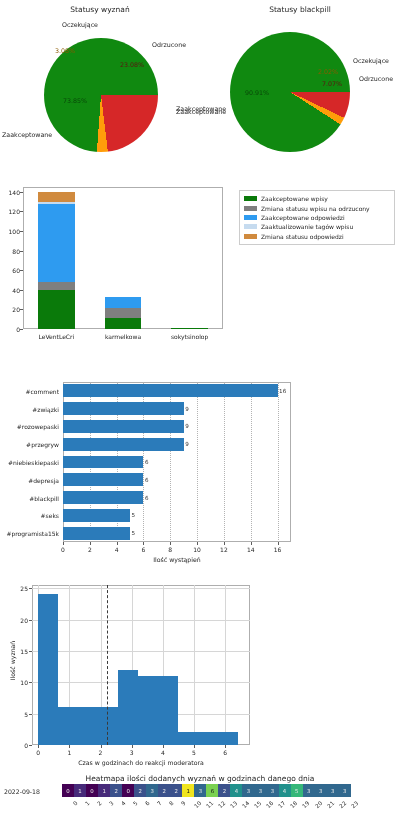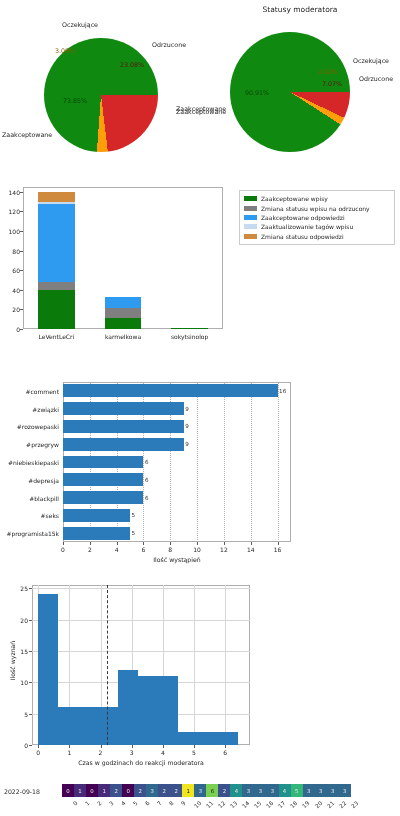--- a/index.html
+++ b/index.html
@@ -54,40 +54,41 @@
   .hm-ylab { position:absolute; font-size:6.2px; color:#262626; white-space:nowrap; }
   .hm-xlab {
     position:absolute; font-size:5.6px; color:#262626; white-space:nowrap;
     transform-origin:100% 0%; transform:rotate(-45deg);
   }
 </style>
 </head>
 <body>
 
 <div class="panel" style="left:0;top:0;width:200px;height:180px;">
+  <div class="title" style="position:absolute;left:0;top:5px;width:200px;">Statusy wyznań</div>
 
   <div class="pie" style="left:44px;top:38px;width:114px;height:114px;
               background:conic-gradient(from 90deg,
                 #d62728 0 23.08%,
                 #ff9d0a 23.08% 26.16%,
                 #108910 26.16% 100%);"></div>
 
   <div class="pie-label" style="left:62px;top:21px;">Oczekujące</div>
   <div class="pie-pct" style="left:55px;top:47px;color:#8a5a00;">3.08%</div>
 
   <div class="pie-label" style="left:152px;top:41px;">Odrzucone</div>
   <div class="pie-pct" style="left:120px;top:61px;color:#5e1111;">23.08%</div>
 
   <div class="pie-label" style="left:176px;top:108px;">Zaakceptowane</div>
   <div class="pie-pct" style="left:63px;top:97px;color:#084708;">73.85%</div>
   <div class="pie-label" style="left:2px;top:131px;">Zaakceptowane</div>
 </div>
 
 <div class="panel" style="left:200px;top:0;width:200px;height:180px;">
-  <div class="title" style="position:absolute;left:0;top:5px;width:200px;">Statusy moderatora</div>
+  <div class="title" style="position:absolute;left:0;top:5px;width:200px;">Statusy blackpill</div>
 
   <div class="pie" style="left:30px;top:32px;width:120px;height:120px;
               background:conic-gradient(from 90deg,
                 #d62728 0 7.07%,
                 #ff9d0a 7.07% 9.09%,
                 #108910 9.09% 100%);"></div>
 
   <div class="pie-label" style="left:153px;top:57px;">Oczekujące</div>
   <div class="pie-pct" style="left:118px;top:68px;color:#8a5a00;">2.02%</div>
 
@@ -294,20 +295,21 @@
       <div class="tickmark" style="left: 193.943px; top: 180px; width: 1px; height: 3px;"></div>
       <div class="ticklabel" style="position: absolute; left: 225.086px; top: 184px; transform: translateX(-50%);">6</div>
       <div class="tickmark" style="left: 225.086px; top: 180px; width: 1px; height: 3px;"></div>
     </div>
 
   <div class="ylab-rot" style="left:-18px;top:92px;width:60px;text-align:center;">Ilość wyznań</div>
   <div class="axislabel" style="position:absolute;left:32px;top:194px;width:218px;text-align:center;">Czas w godzinach do reakcji moderatora</div>
 </div>
 
 <div class="panel" style="left:0;top:770px;width:400px;height:46px;">
+  <div class="title" style="position:absolute;left:30px;top:4px;width:340px;">Heatmapa ilości dodanych wyznań w godzinach danego dnia</div>
 
   <div class="hm-ylab" style="left:4px;top:18px;">2022-09-18</div>
 
   <div class="hm-row" id="hm-row" style="left:62px;top:14px;width:289px;height:13px;">
       <div class="hm-cell" style="width: 12.0417px; background: rgb(68, 1, 84); color: rgb(234, 234, 234);">0</div>
       <div class="hm-cell" style="width: 12.0417px; background: rgb(71, 42, 122); color: rgb(234, 234, 234);">1</div>
       <div class="hm-cell" style="width: 12.0417px; background: rgb(68, 1, 84); color: rgb(234, 234, 234);">0</div>
       <div class="hm-cell" style="width: 12.0417px; background: rgb(71, 42, 122); color: rgb(234, 234, 234);">1</div>
       <div class="hm-cell" style="width: 12.0417px; background: rgb(59, 81, 139); color: rgb(234, 234, 234);">2</div>
       <div class="hm-cell" style="width: 12.0417px; background: rgb(68, 1, 84); color: rgb(234, 234, 234);">0</div>

